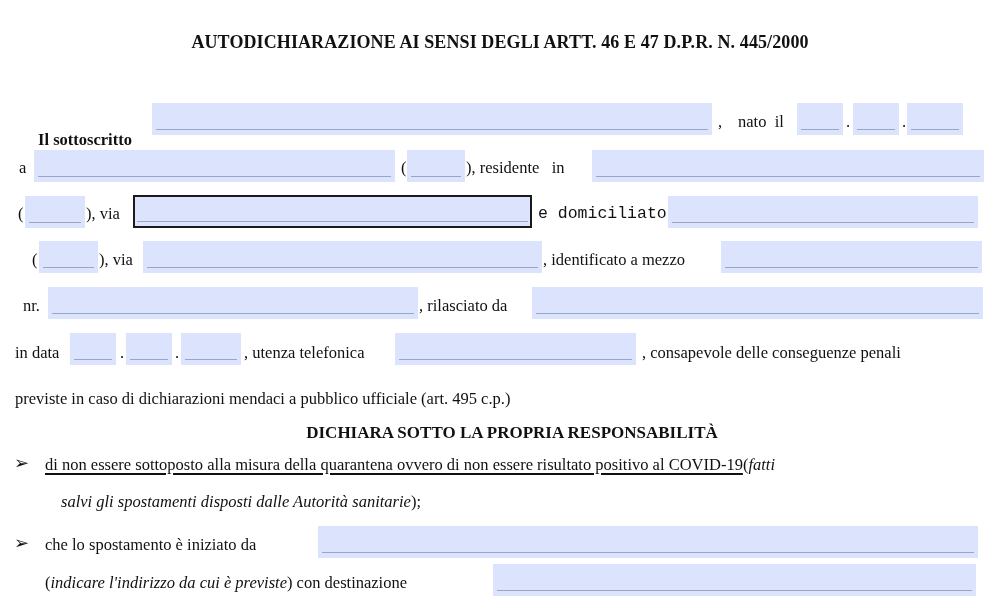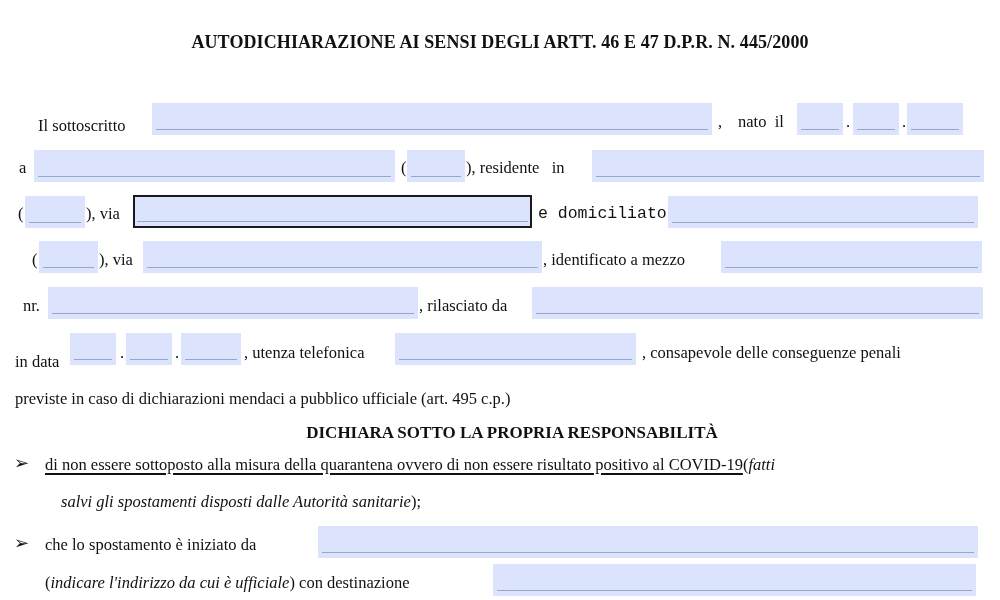--- a/index.html
+++ b/index.html
@@ -18,21 +18,21 @@
   .bold { font-weight:normal; }
   .ital { font-style:italic; }
   .ul { text-decoration:underline; text-decoration-thickness:2px; text-underline-offset:3px; }
   .arrow { font-size:18px; }
 </style>
 </head>
 <body>
 
 <div class="abs title" style="left:0;width:1000px;text-align:center;top:32px;">AUTODICHIARAZIONE AI SENSI DEGLI ARTT. 46 E 47 D.P.R. N. 445/2000</div>
 
-<div class="abs txt" style="left:38px;top:116px;">Il sottoscritto</div>
+<div class="abs txt" style="left:38px;top:130px;font-weight:bold;">Il sottoscritto</div>
 <div class="field" style="left:152px;top:103px;width:560px;height:32px;">
     <input value="" style="">
   </div>
 <div class="abs txt" style="left:718px;top:112px;">,</div>
 <div class="abs txt" style="left:738px;top:112px;white-space:pre;">nato  il</div>
 <div class="field" style="left:797px;top:103px;width:46px;height:32px;">
     <input value="" style="">
   </div>
 <div class="abs txt" style="left:846px;top:112px;">.</div>
 <div class="field" style="left:853px;top:103px;width:46px;height:32px;">
@@ -84,21 +84,21 @@
 
 <div class="abs txt" style="left:23px;top:296px;">nr.</div>
 <div class="field" style="left:48px;top:287px;width:370px;height:32px;">
     <input value="" style="">
   </div>
 <div class="abs txt" style="left:419px;top:296px;text-align:right;">, rilasciato da</div>
 <div class="field" style="left:532px;top:287px;width:451px;height:32px;">
     <input value="" style="">
   </div>
 
-<div class="abs txt" style="left:15px;top:343px;margin-top:9px;">in data</div>
+<div class="abs txt" style="left:15px;top:343px;">in data</div>
 <div class="field" style="left:70px;top:333px;width:46px;height:32px;">
     <input value="" style="">
   </div>
 <div class="abs txt" style="left:120px;top:343px;">.</div>
 <div class="field" style="left:126px;top:333px;width:46px;height:32px;">
     <input value="" style="">
   </div>
 <div class="abs txt" style="left:175px;top:343px;">.</div>
 <div class="field" style="left:181px;top:333px;width:60px;height:32px;">
     <input value="" style="">
@@ -122,17 +122,17 @@
 <div class="abs txt" style="left:61px;top:492px;">
   <span class="ital">salvi gli spostamenti disposti dalle Autorità sanitarie</span><span class="bold">);</span>
 </div>
 
 <div class="abs arrow" style="left:14px;top:532px;">➢</div>
 <div class="abs txt bold" style="left:45px;top:535px;">che lo spostamento è iniziato da</div>
 <div class="field" style="left:318px;top:526px;width:660px;height:32px;">
     <input value="" style="">
   </div>
 <div class="abs txt" style="left:45px;top:573px;">
-  <span>(</span><span class="ital">indicare l'indirizzo da cui è ufficiale</span><span>)</span><span class="bold" style="white-space:pre;"> con destinazione</span>
+  <span>(</span><span class="ital">indicare l'indirizzo da cui è previste</span><span>)</span><span class="bold" style="white-space:pre;"> con destinazione</span>
 </div>
 <div class="field" style="left:493px;top:564px;width:483px;height:32px;">
     <input value="" style="">
   </div>
 
 </body></html>

